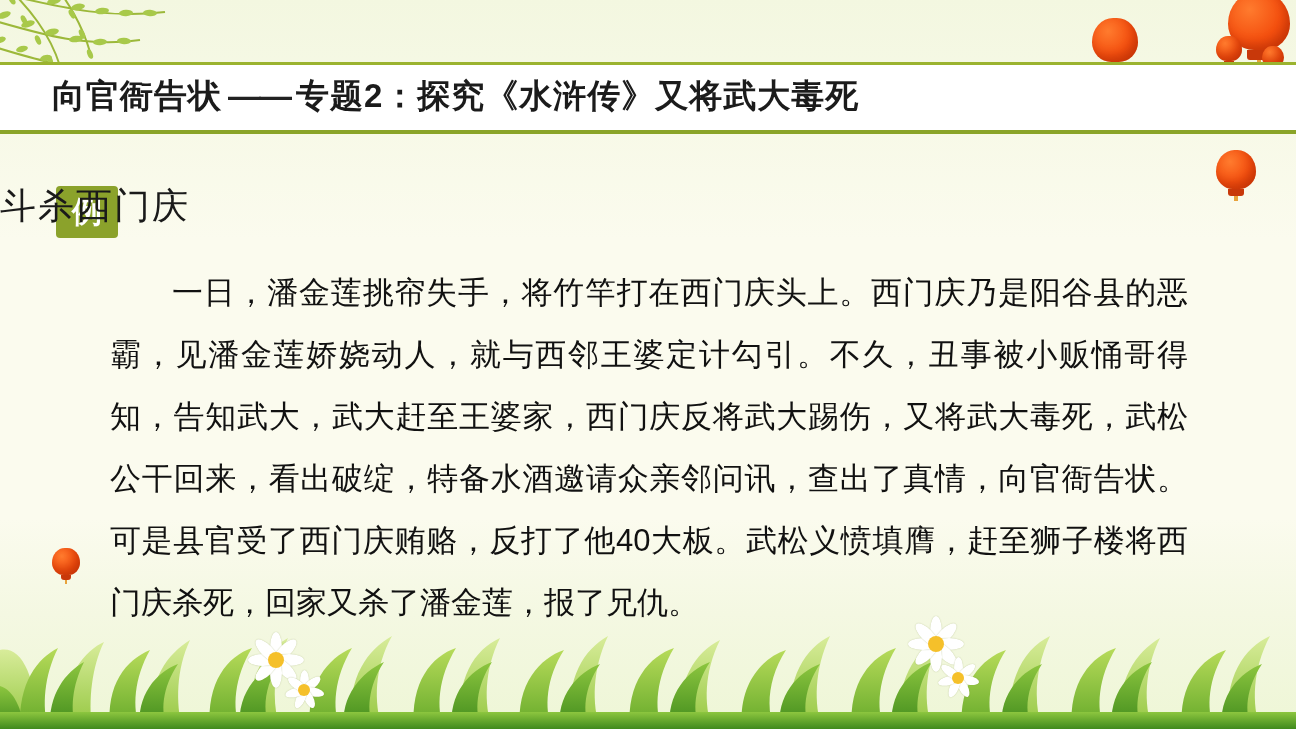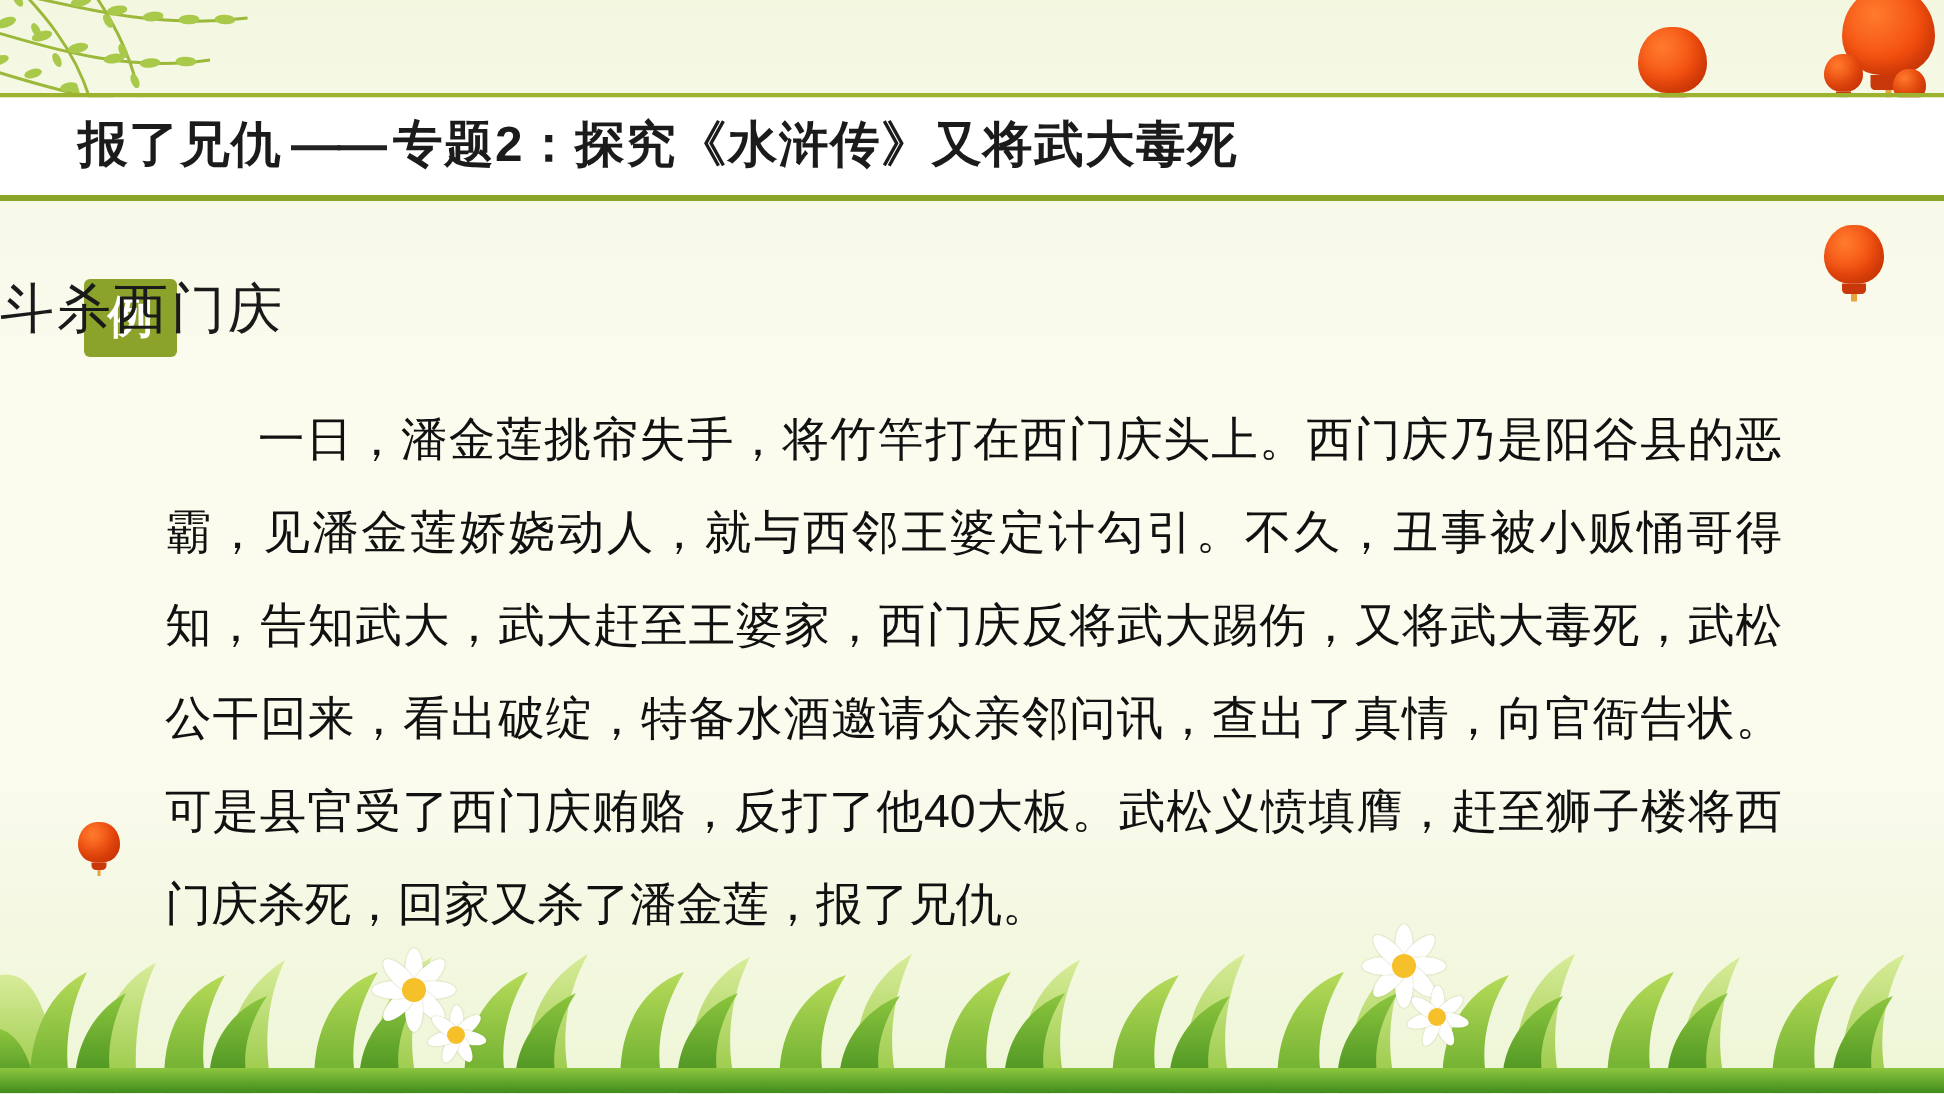--- a/index.html
+++ b/index.html
@@ -259,21 +259,21 @@
     <div class="body"></div>
       <div class="base"></div>
       <div class="tail"></div>
   </div>
 
   <div class="header-rule top"></div>
   <div class="header-band"></div>
   <div class="header-rule bottom"></div>
 
   <div class="header-title">
-    <span>报了兄仇</span><span class="dash">——</span><span>专题2：探究《水浒传》又将武大毒死</span>
+    <span>向官衙告状</span><span class="dash">——</span><span>专题2：探究《水浒传》又将武大毒死</span>
   </div>
 
   <div class="example-tag">例</div>
   <div class="story-title">斗杀西门庆</div>
   <div class="story-body">一日，潘金莲挑帘失手，将竹竿打在西门庆头上。西门庆乃是阳谷县的恶霸，见潘金莲娇娆动人，就与西邻王婆定计勾引。不久，丑事被小贩悀哥得知，告知武大，武大赶至王婆家，西门庆反将武大踢伤，又将武大毒死，武松公干回来，看出破绽，特备水酒邀请众亲邻问讯，查出了真情，向官衙告状。可是县官受了西门庆贿赂，反打了他40大板。武松义愤填膺，赶至狮子楼将西门庆杀死，回家又杀了潘金莲，报了兄仇。</div>
 
   <div class="grass-wrap">
     <svg width="1296" height="175" viewBox="0 0 1296 175" preserveAspectRatio="none">
       <defs>
         <linearGradient id="gdark" x1="0" y1="0" x2="0" y2="1">

